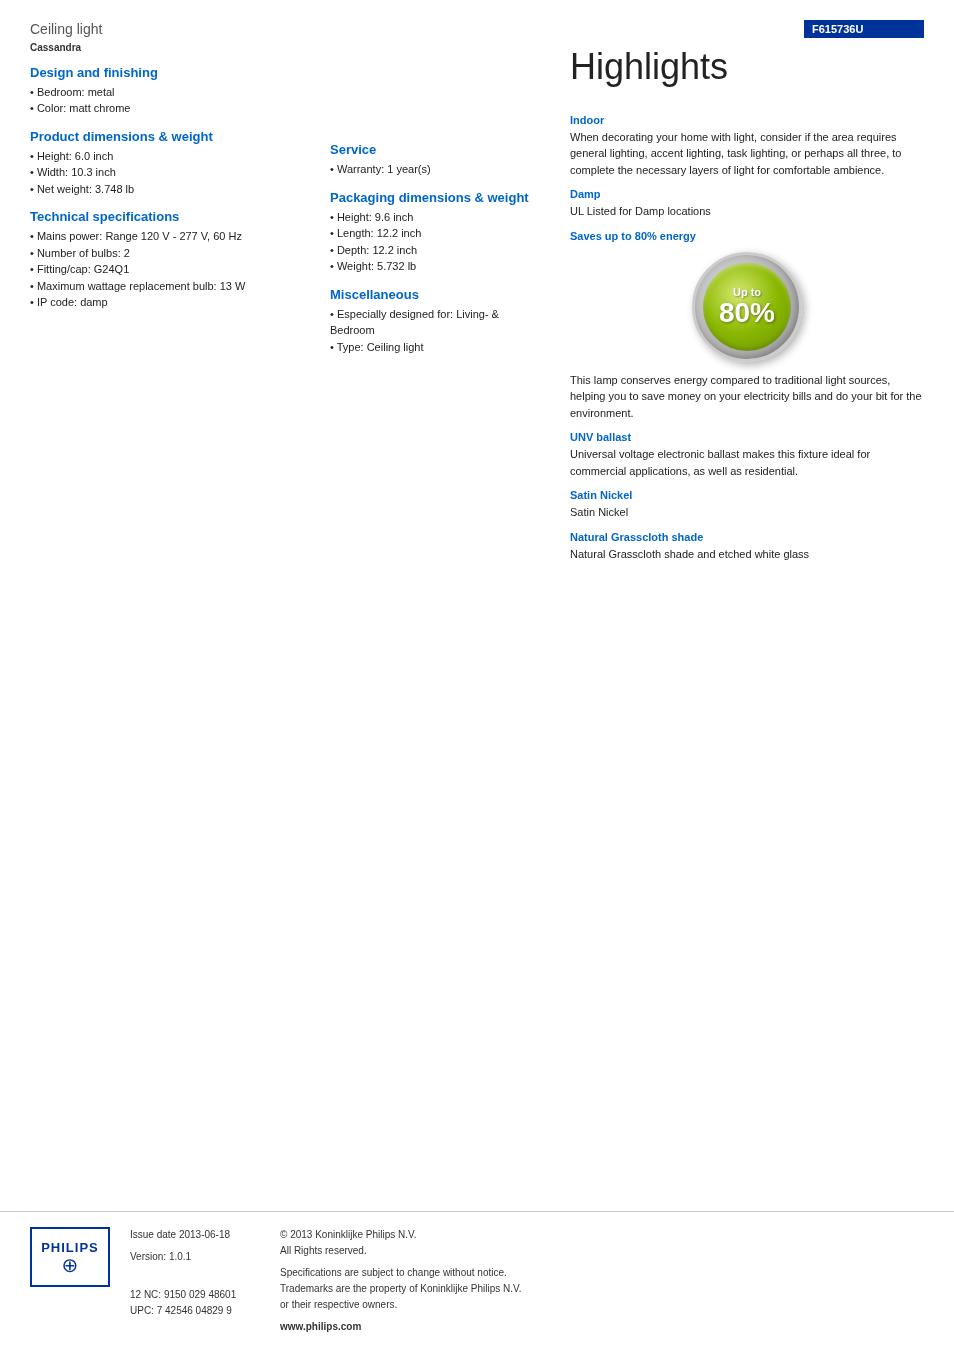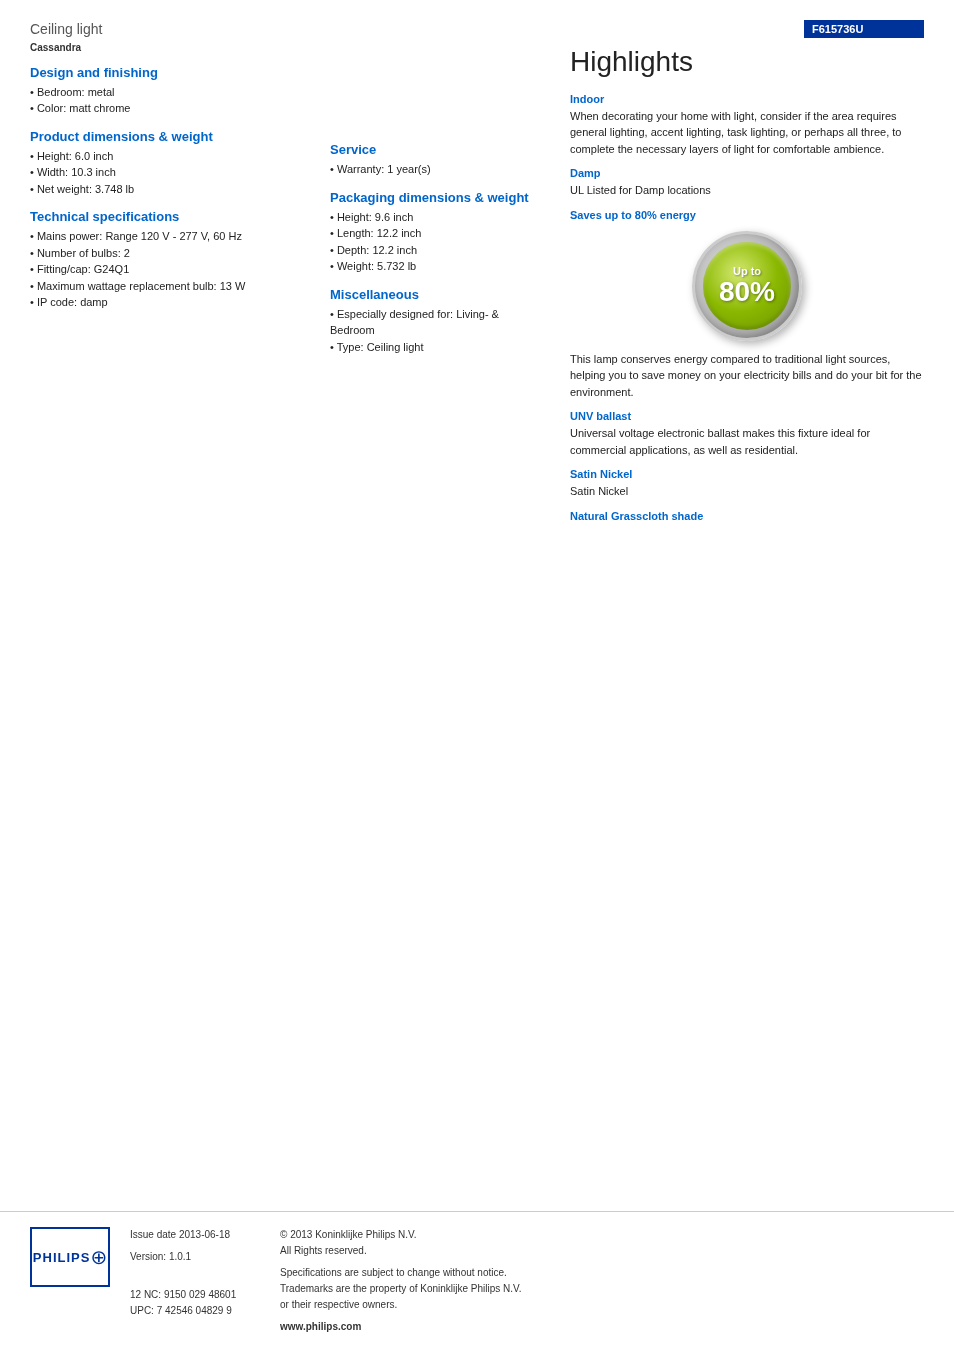--- a/index.html
+++ b/index.html
@@ -81,24 +81,24 @@
       background-color: #003399;
       color: #fff;
       font-size: 11px;
       font-weight: bold;
       padding: 3px 8px;
       margin-bottom: 5px;
       display: inline-block;
       min-width: 120px;
     }
     .highlights-title {
-      font-size: 28px;
+      font-size: 36px;
       font-weight: normal;
       color: #222;
-      margin-bottom: 15px;
+      margin-bottom: 27px;
       line-height: 1.1;
     }
     .highlight-section-title {
       font-size: 11px;
       font-weight: bold;
       color: #0066cc;
       margin-bottom: 3px;
       margin-top: 10px;
     }
     .highlight-section-title:first-child {
@@ -161,21 +161,21 @@
       display: flex;
       align-items: flex-start;
       gap: 20px;
       margin-top: auto;
     }
     .philips-logo {
       width: 80px;
       height: 60px;
       border: 2px solid #003399;
       display: flex;
-      flex-direction: row;
+      flex-direction: column;
       align-items: center;
       justify-content: center;
       flex-shrink: 0;
     }
     .philips-logo-text {
       font-size: 13px;
       font-weight: bold;
       color: #003399;
       letter-spacing: 1px;
     }
@@ -280,20 +280,21 @@
       </div>
       <div class="highlight-text">This lamp conserves energy compared to traditional light sources, helping you to save money on your electricity bills and do your bit for the environment.</div>
 
       <div class="highlight-section-title">UNV ballast</div>
       <div class="highlight-text">Universal voltage electronic ballast makes this fixture ideal for commercial applications, as well as residential.</div>
 
       <div class="highlight-section-title">Satin Nickel</div>
       <div class="highlight-text">Satin Nickel</div>
 
       <div class="highlight-section-title">Natural Grasscloth shade</div>
+      <div class="highlight-text">Natural Grasscloth shade and etched white glass</div>
     </div>
   </div>
 
   <div class="footer">
 
     <div class="philips-logo">
       <div class="philips-logo-text">PHILIPS</div>
       <div class="philips-logo-icon">⊕</div>
     </div>
 

